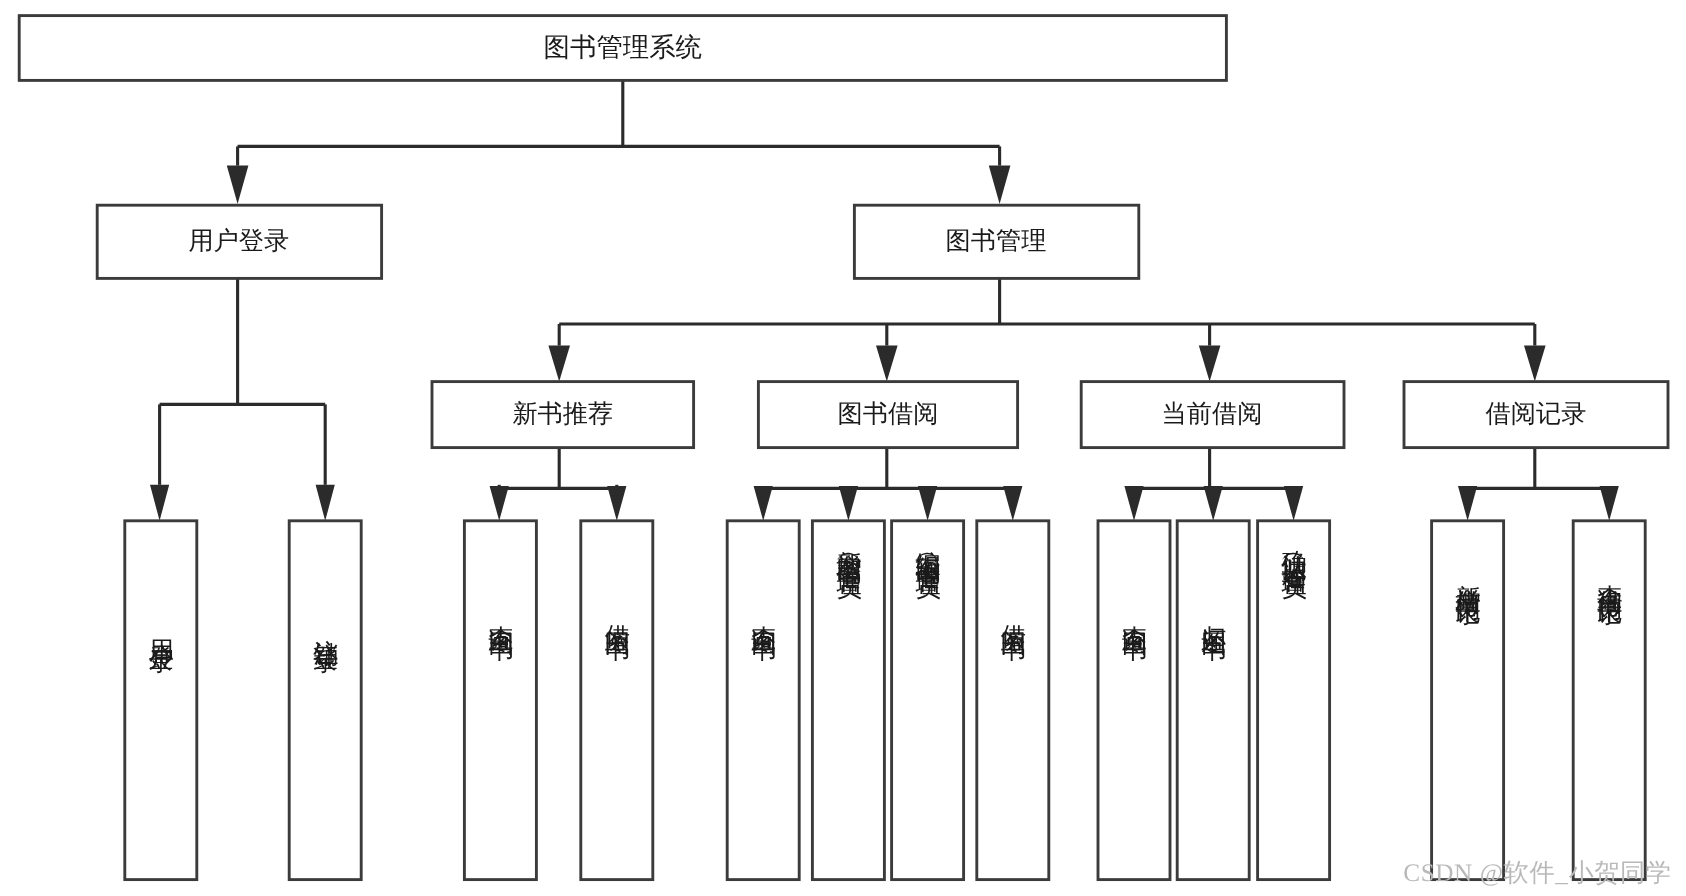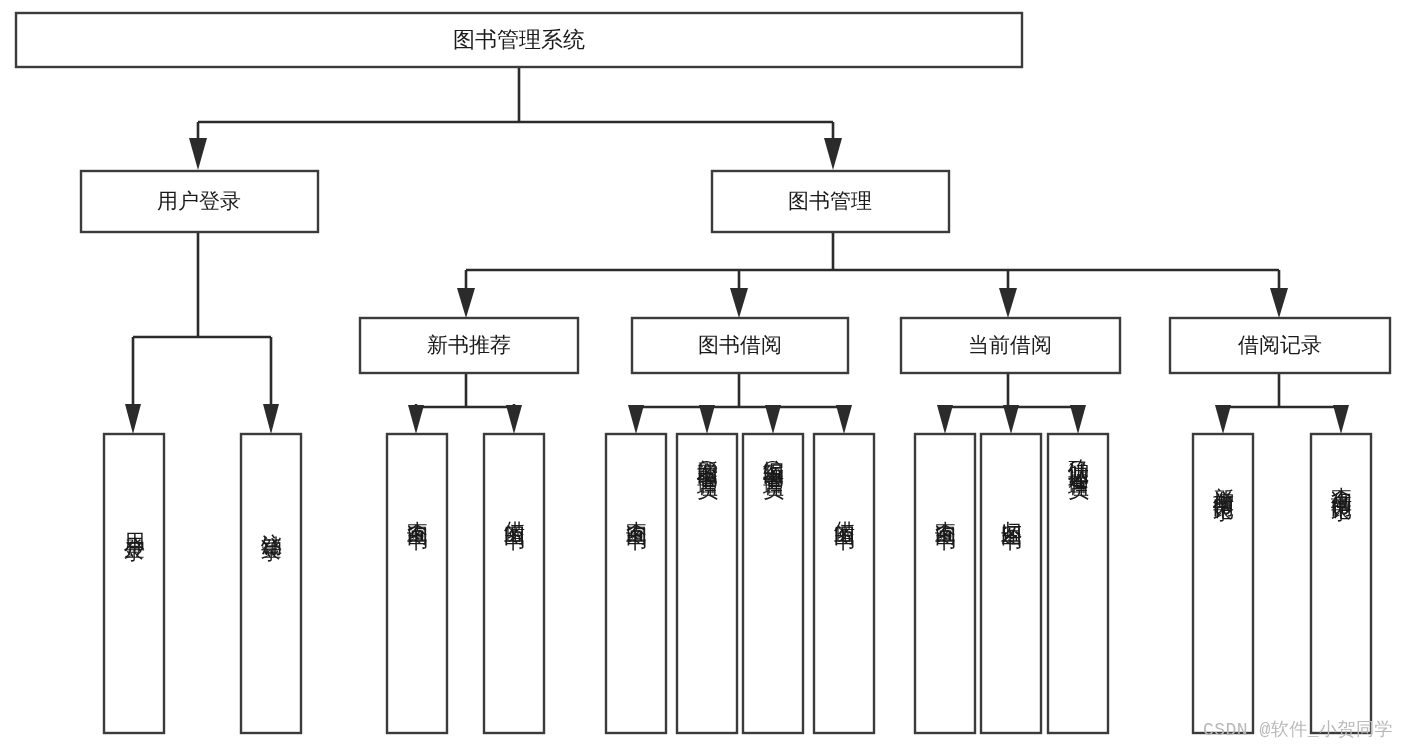--- a/index.html
+++ b/index.html
@@ -69,22 +69,22 @@
     font-size: 21px;
     line-height: 1.0;
     letter-spacing: 3px;
     color: #1a1a1a;
     white-space: nowrap;
   }
   .watermark {
     position: absolute;
     right: 12px;
     bottom: 6px;
-    font-family: Liberation Mono, monospace;
-    font-size: 18px;
+    font-family: Liberation Serif, serif;
+    font-size: 21px;
     color: #b9b9b9;
     letter-spacing: 0.5px;
     user-select: none;
   }
 </style>
 </head>
 <body>
 
 <div id="diagram-root">
 

